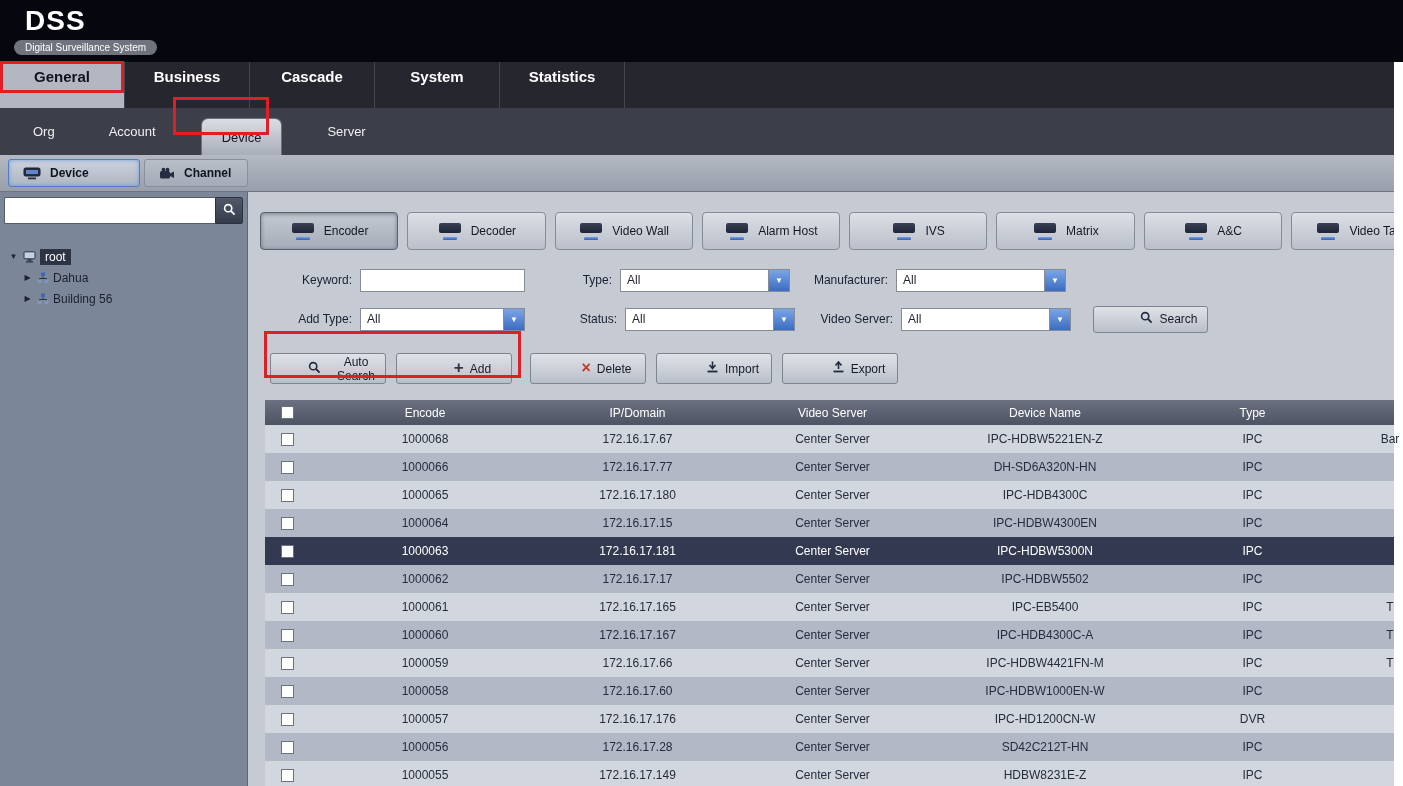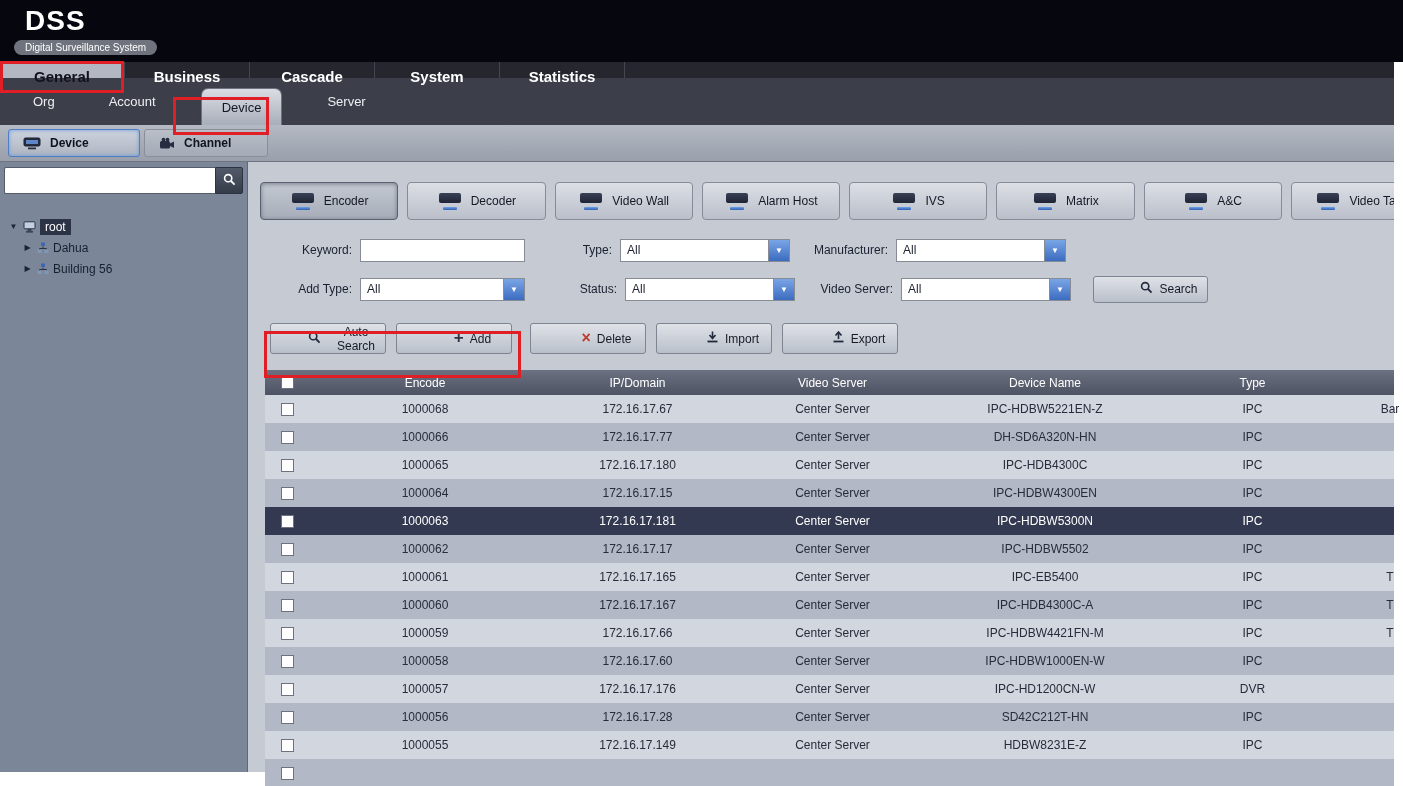--- a/index.html
+++ b/index.html
@@ -9,36 +9,36 @@
     font-family: "Liberation Sans", sans-serif; color: #1a2030;
   }
   button { font-family: "Liberation Sans", sans-serif; cursor: pointer; }
 
   
   .topbar { position: relative; height: 62px; background: #06060e; }
   .logo { position: absolute; left: 25px; top: 5px; font-size: 28px; font-weight: bold; color: #fff; letter-spacing: 1px; }
   .tagline { position: absolute; left: 14px; top: 40px; background: #6e737d; color: #fff; font-size: 10px; padding: 2px 11px; border-radius: 9px; }
 
   
-  .main-tabs { height: 16px; background: #26262e; display: flex; }
+  .main-tabs { height: 46px; background: #26262e; display: flex; }
   .nav-tab { width: 125px; line-height: 30px; text-align: center; color: #fff; font-weight: bold; font-size: 15px; border-right: 1px solid #45454f; }
   .nav-tab.active { background: #b2b7c2; color: #12121e; }
 
   
   .subnav { height: 47px; background: #3c3f49; display: flex; align-items: center; gap: 36px; padding-left: 24px; }
   .sub-tab { display: flex; align-items: center; height: 47px; padding: 0 9px; color: #eceef2; font-size: 13px; }
   .sub-tab.active {
     align-self: flex-end; height: 37px; padding: 0 20px;
     background: linear-gradient(#dadde3, #a8aeba); color: #141826;
     border: 1px solid #6d7280; border-bottom: none; border-radius: 7px 7px 0 0;
   }
 
   
   .toolbar { height: 37px; background: linear-gradient(#b4b9c3, #999fab); border-bottom: 1px solid #6f7480; display: flex; align-items: center; padding-left: 8px; gap: 4px; }
-  .view-btn { height: 28px; width: 124px; display: inline-flex; align-items: center; justify-content: flex-start; padding-left: 14px; gap: 9px; font-size: 12px; font-weight: bold; color: #10141f; background: linear-gradient(#b9bec8, #a4aab6); border: 1px solid #8a8f9a; border-radius: 3px; }
+  .view-btn { height: 28px; width: 104px; display: inline-flex; align-items: center; justify-content: flex-start; padding-left: 14px; gap: 9px; font-size: 12px; font-weight: bold; color: #10141f; background: linear-gradient(#b9bec8, #a4aab6); border: 1px solid #8a8f9a; border-radius: 3px; }
   .view-btn.active { background: linear-gradient(#cdd3dd, #aeb5c2); border: 1px solid #4f7ec5; box-shadow: inset 0 0 4px #6f9ad8; width: 132px; }
   .vb-icon { display: inline-flex; }
 
   
   .content { display: flex; height: 610px; }
 
   
   .sidebar { width: 248px; background: #7b8798; border-right: 1px solid #5d6878; flex-shrink: 0; }
   .side-search { display: flex; padding: 5px 4px 0 4px; }
   .side-search input { flex: 1; height: 27px; border: 1px solid #565c68; border-right: none; border-radius: 2px 0 0 2px; padding: 0 5px; font-size: 12px; background: #fff; }

